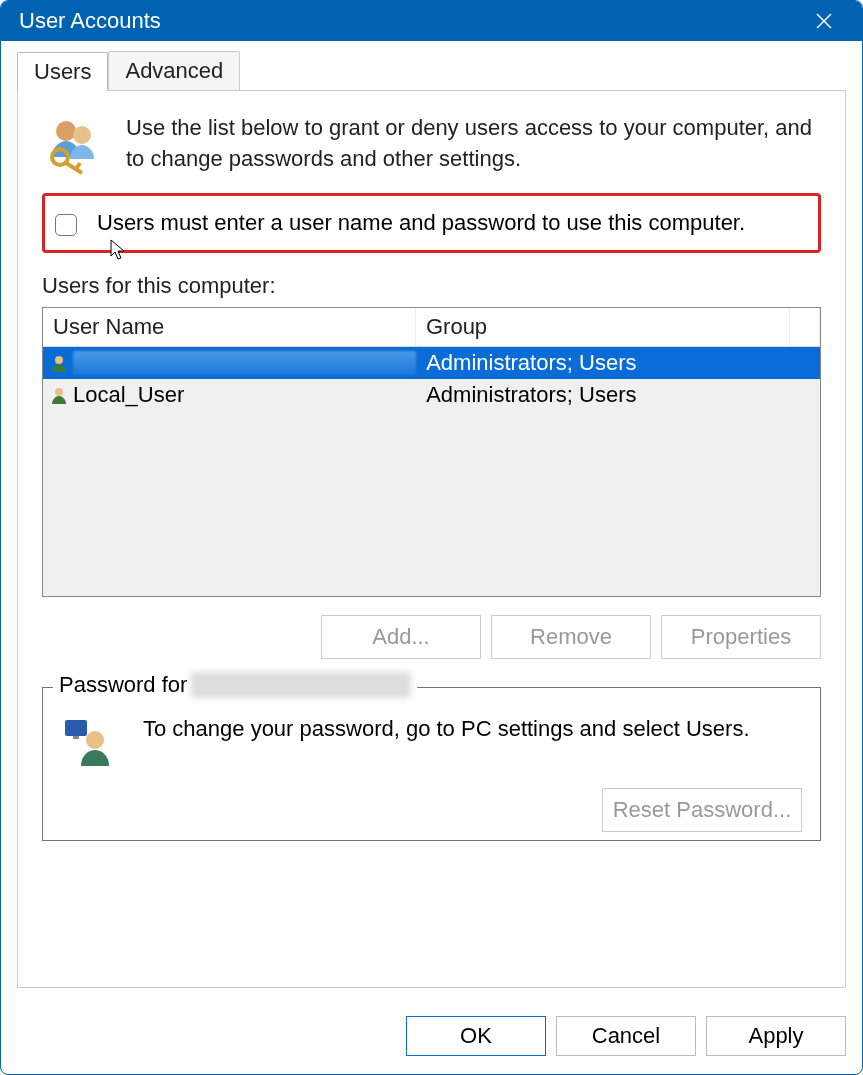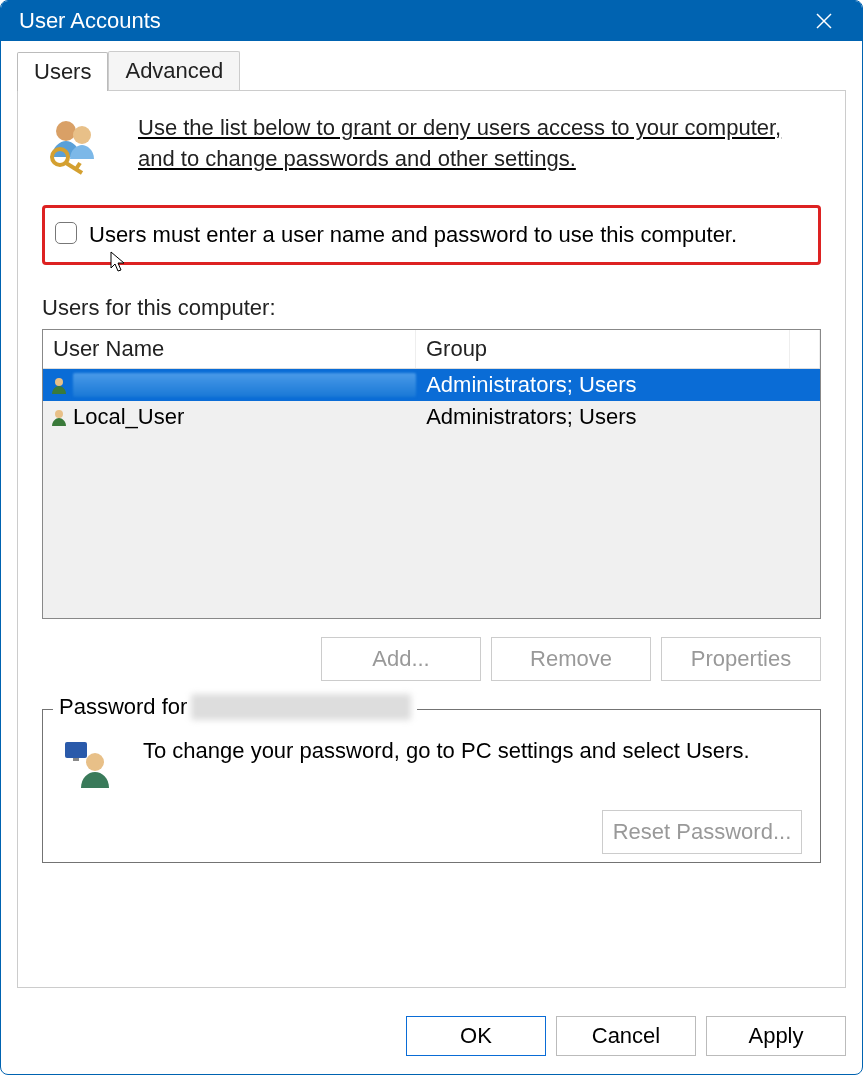--- a/index.html
+++ b/index.html
@@ -70,37 +70,36 @@
       flex: 1;
       background: #fff;
       padding: 22px 24px;
       display: flex;
       flex-direction: column;
       position: relative;
       z-index: 1;
     }
     .intro {
       display: flex;
-      gap: 32px;
+      gap: 20px;
       align-items: flex-start;
-      margin-bottom: 28px;
-      text-decoration: underline;
+      margin-bottom: 16px;
     }
     .intro .icon { width: 64px; height: 64px; flex-shrink: 0; }
     .intro .text { font-size: 22px; color: #222; line-height: 1.4; }
     .checkbox-row {
       border: 3px solid #d22;
       border-radius: 4px;
       padding: 14px 10px;
       display: flex;
-      align-items: flex-start;
-      gap: 12px;
-      font-size: 22px;
-      position: relative;
-      margin-bottom: 10px;
+      align-items: flex-end;
+      gap: 20px;
+      font-size: 22px;
+      position: relative;
+      margin-bottom: 0;
     }
     .checkbox-row input[type=checkbox] {
       width: 22px; height: 22px;
       appearance: none;
       border: 1.5px solid #777;
       border-radius: 5px;
       background: #fff;
       cursor: pointer;
     }
     .cursor {

